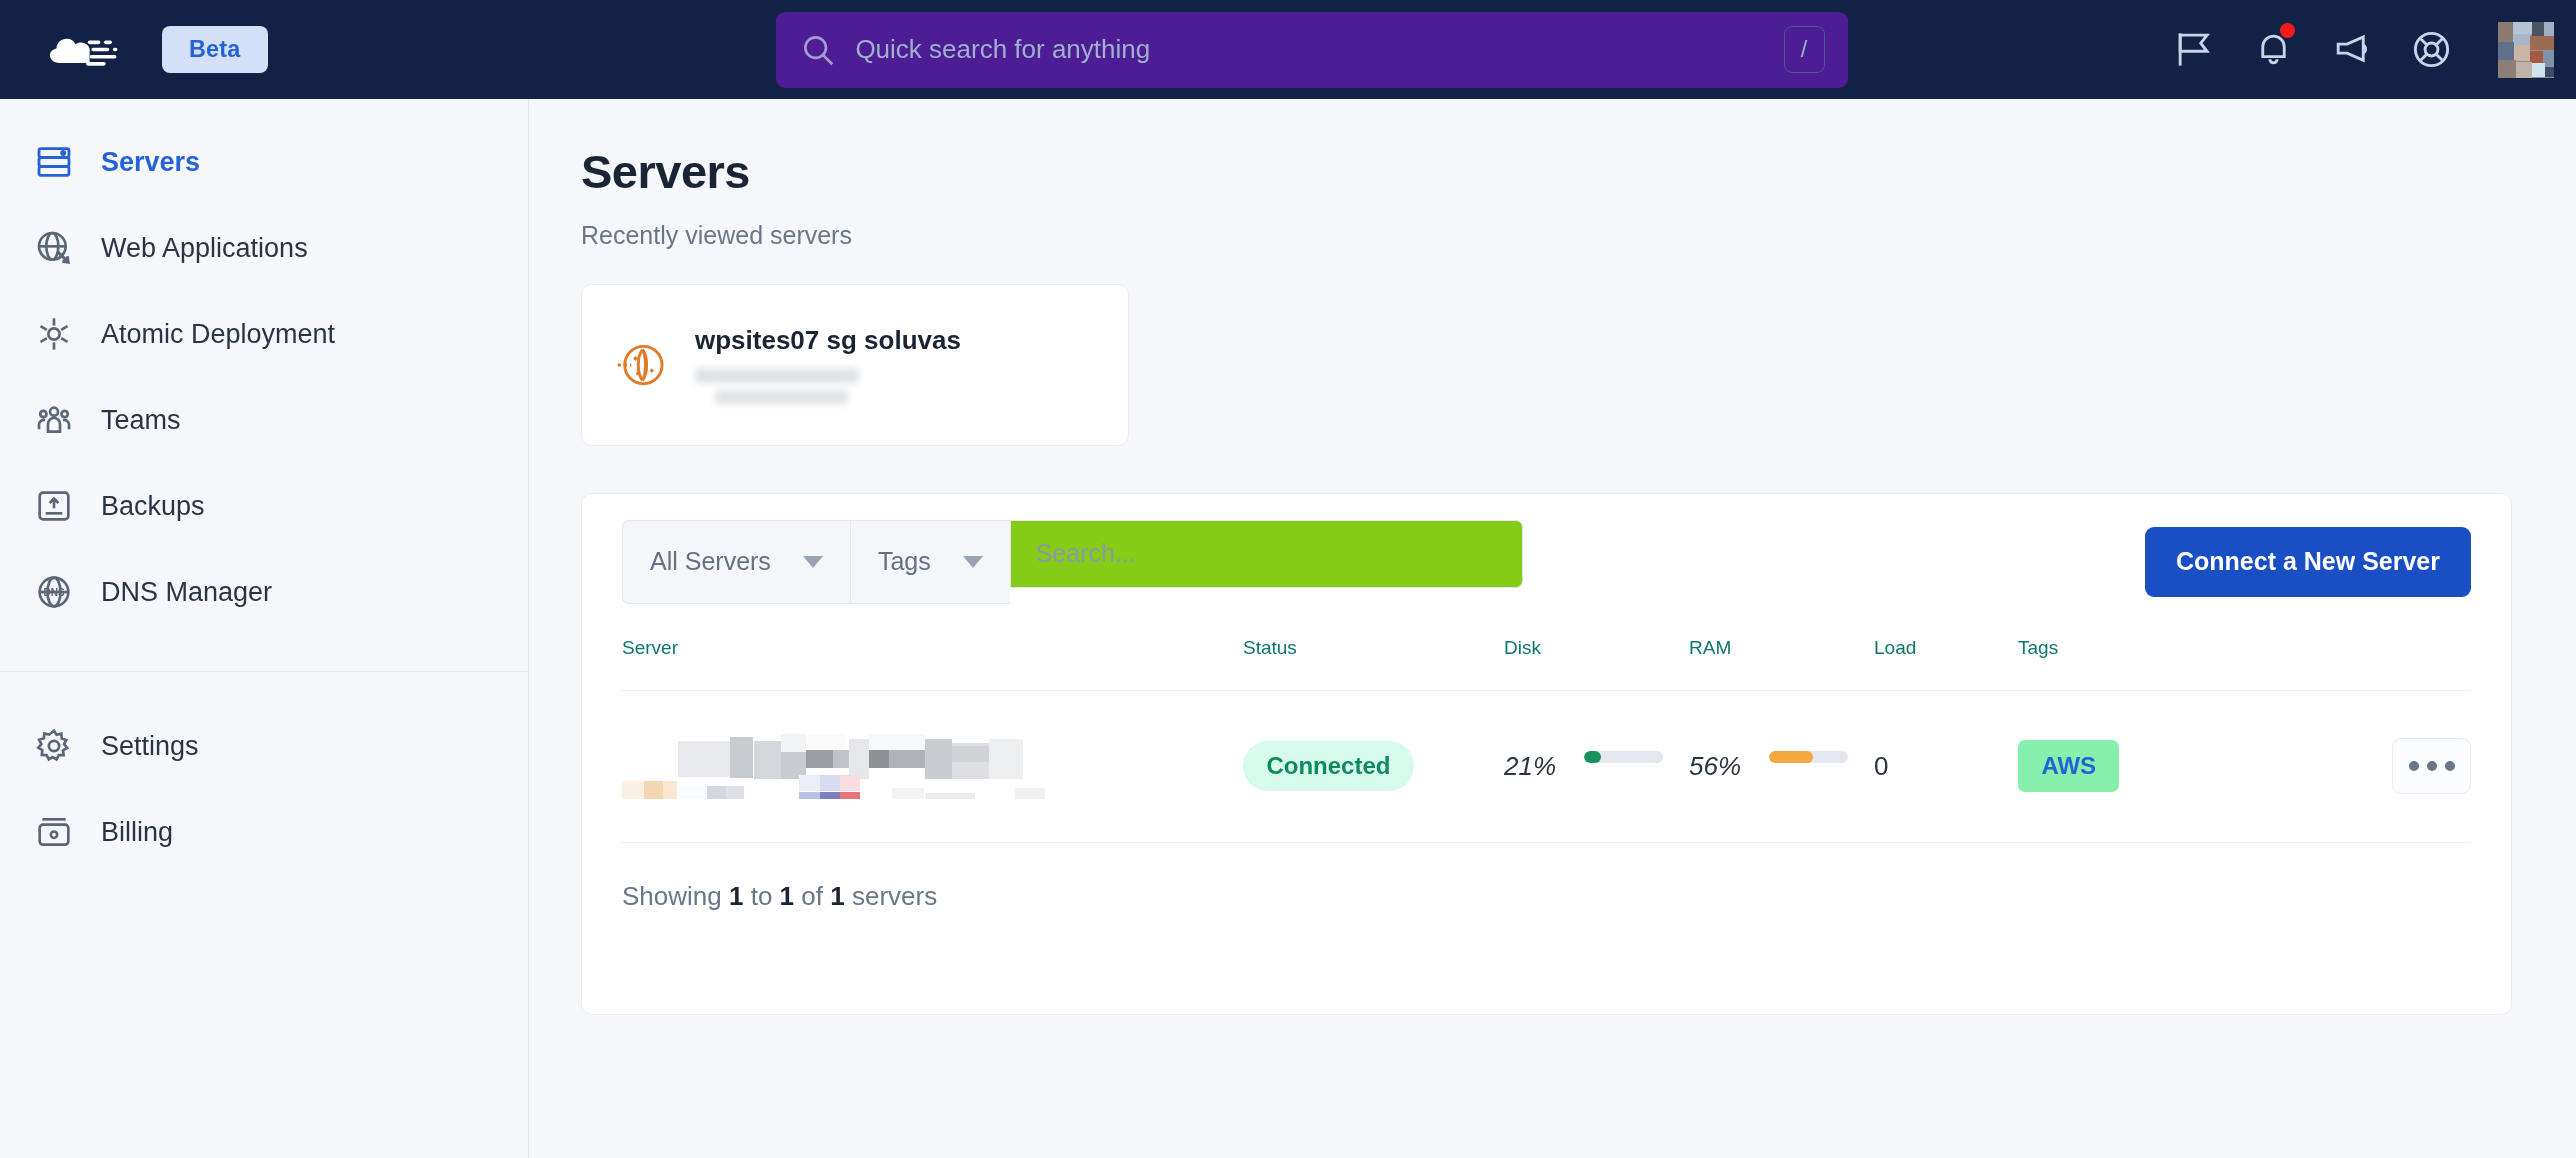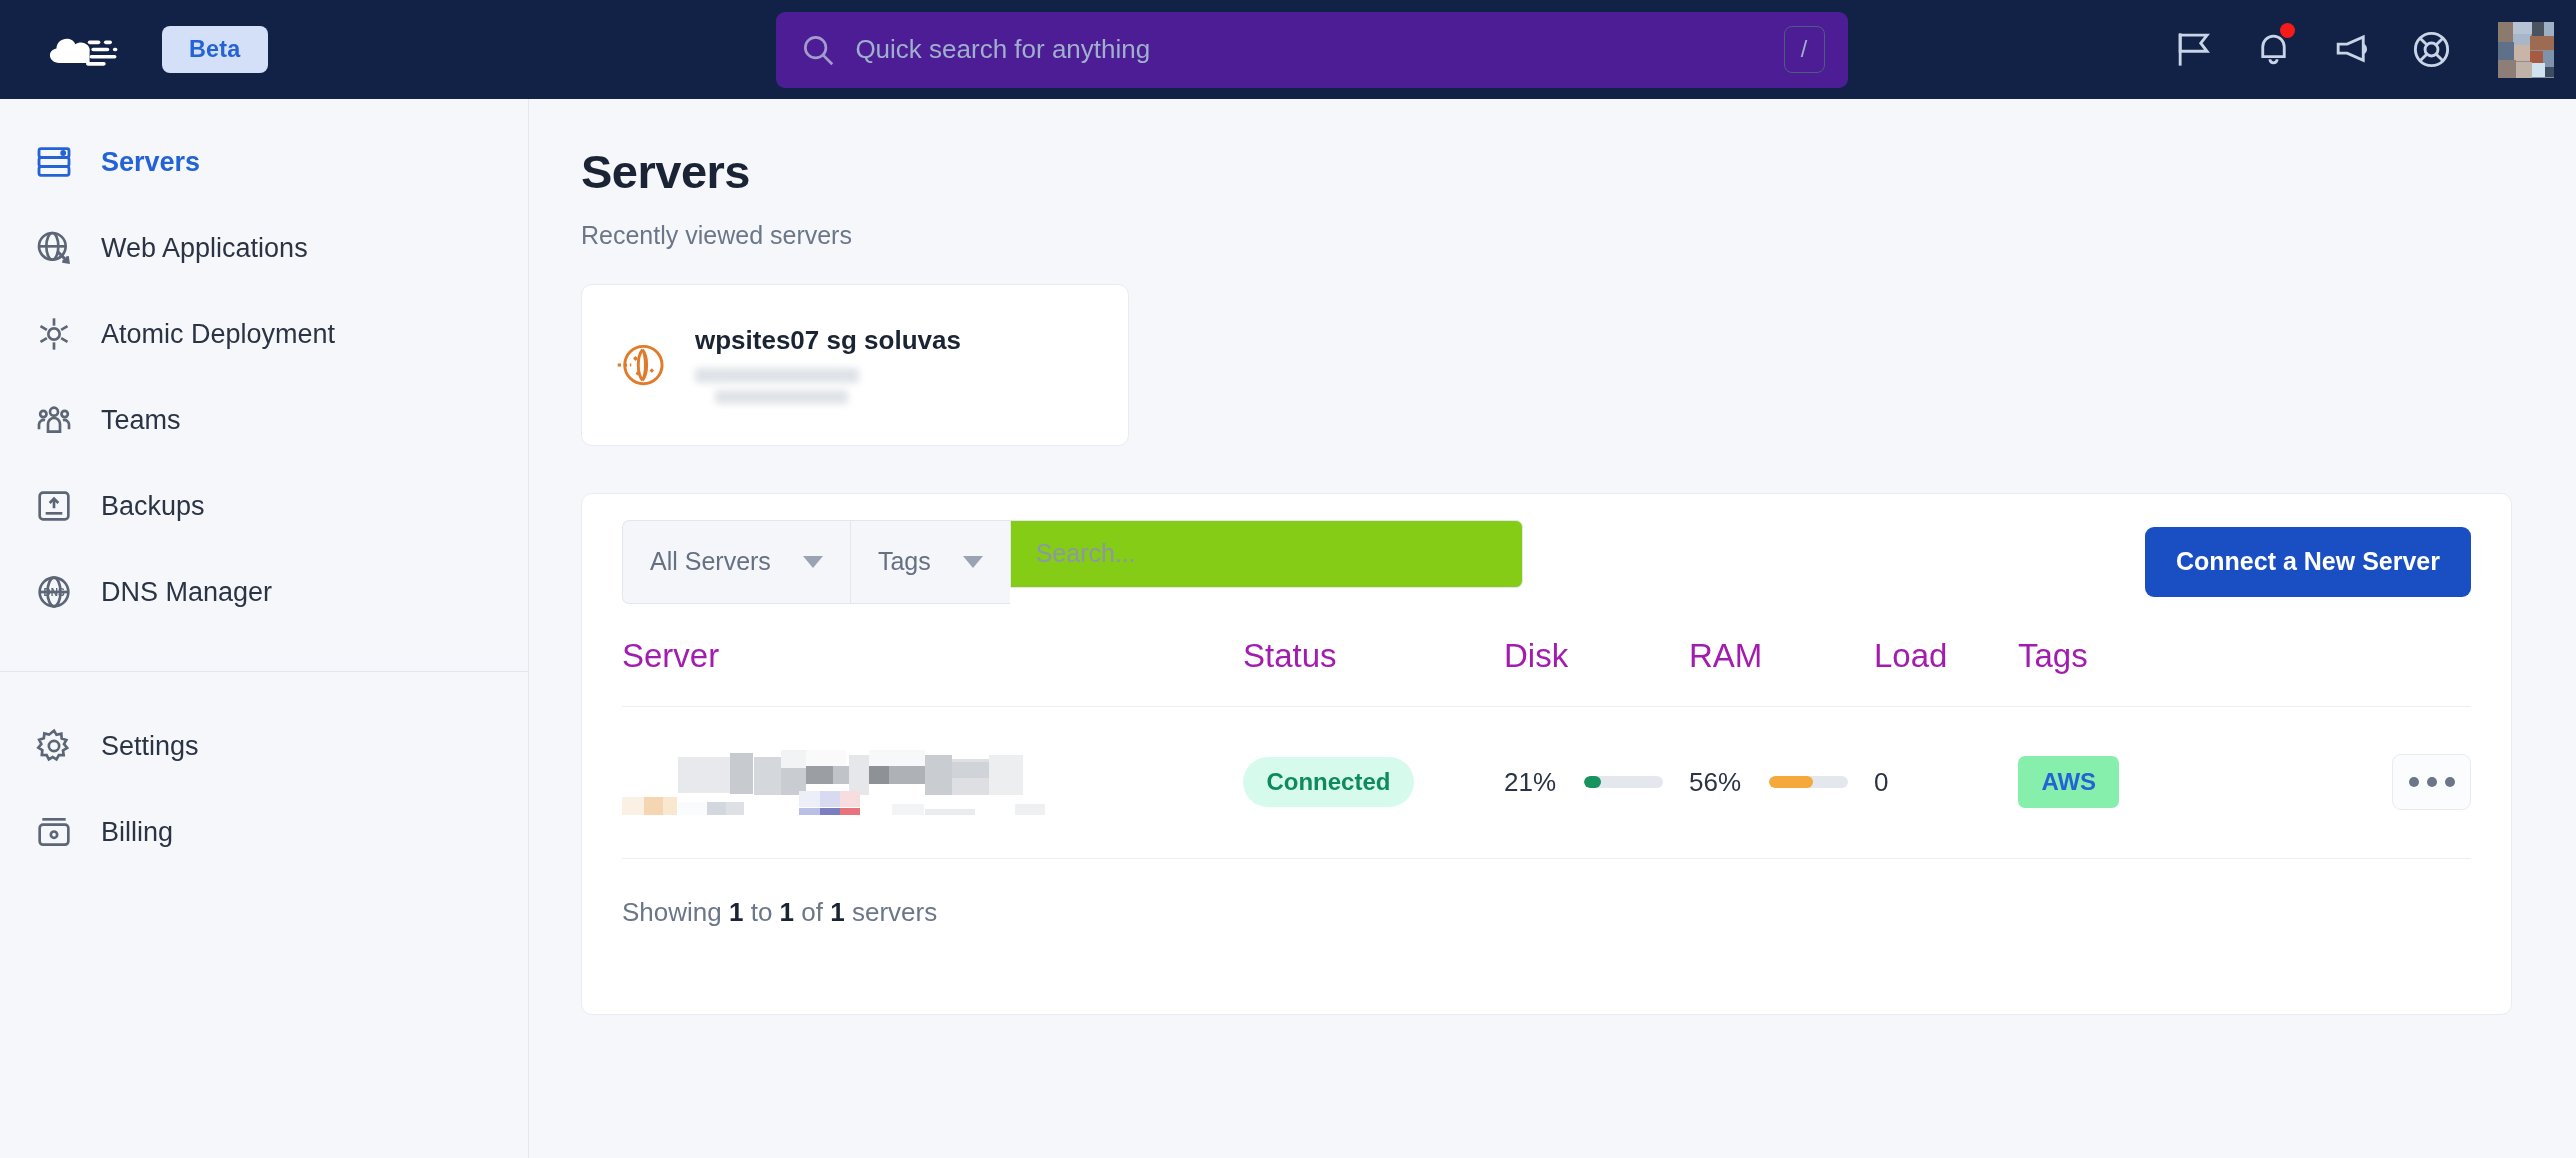--- a/index.html
+++ b/index.html
@@ -120,36 +120,36 @@
   .tbl-search::placeholder { color: #8d97a7; }
   .connect-btn {
     margin-left: auto; background: #1a4fc4; color: #fff;
     font-size: 25px; font-weight: 700; border: none; border-radius: 9px;
     padding: 0 31px; height: 70px; cursor: pointer;
     font-family: "Liberation Sans", sans-serif;
   }
 
   table.srv { width: 100%; border-collapse: collapse; margin-top: 41px; }
   table.srv th {
-    text-align: left; font-size: 33px; color: #a21caf; font-weight: 400;
+    text-align: left; font-size: 19px; color: #0f766e; font-weight: 400;
     padding-bottom: 31px; border-bottom: 1.8px solid #eceff4;
   }
   table.srv td { padding: 43px 0; border-bottom: 1.8px solid #eceff4; vertical-align: middle; }
   .c-server { width: 621px; }
   .c-status { width: 261px; }
   .c-disk   { width: 185px; }
   .c-ram    { width: 185px; margin-top: 36px; }
   .c-load   { width: 144px; }
   .c-tags   { width: 306px; }
 
   .badge-connected {
     display: inline-block; background: #d6fbed; color: #0f8a5f;
     font-size: 24px; font-weight: 700; padding: 10.8px 23.4px; border-radius: 27px;
   }
-  .metric { display: flex; align-items: center; gap: 28px; }
+  .metric { display: flex; gap: 28px; font-style: italic; }
   .metric-val { font-size: 26px; color: #2b3445; }
   .bar { width: 79px; height: 12.6px; background: #e4e8ee; border-radius: 6.3px; overflow: hidden; }
   .bar i { display: block; height: 100%; border-radius: 6.3px; }
   .load-val { font-size: 26px; color: #2b3445; }
   .tag-chip {
     display: inline-block; background: #86efac; color: #2463d6;
     font-size: 24px; font-weight: 700; padding: 11.7px 23.4px; border-radius: 7.2px;
   }
   .dots-btn {
     width: 79px; height: 56px; border: 1.8px solid #e8ecf2; border-radius: 9px;

